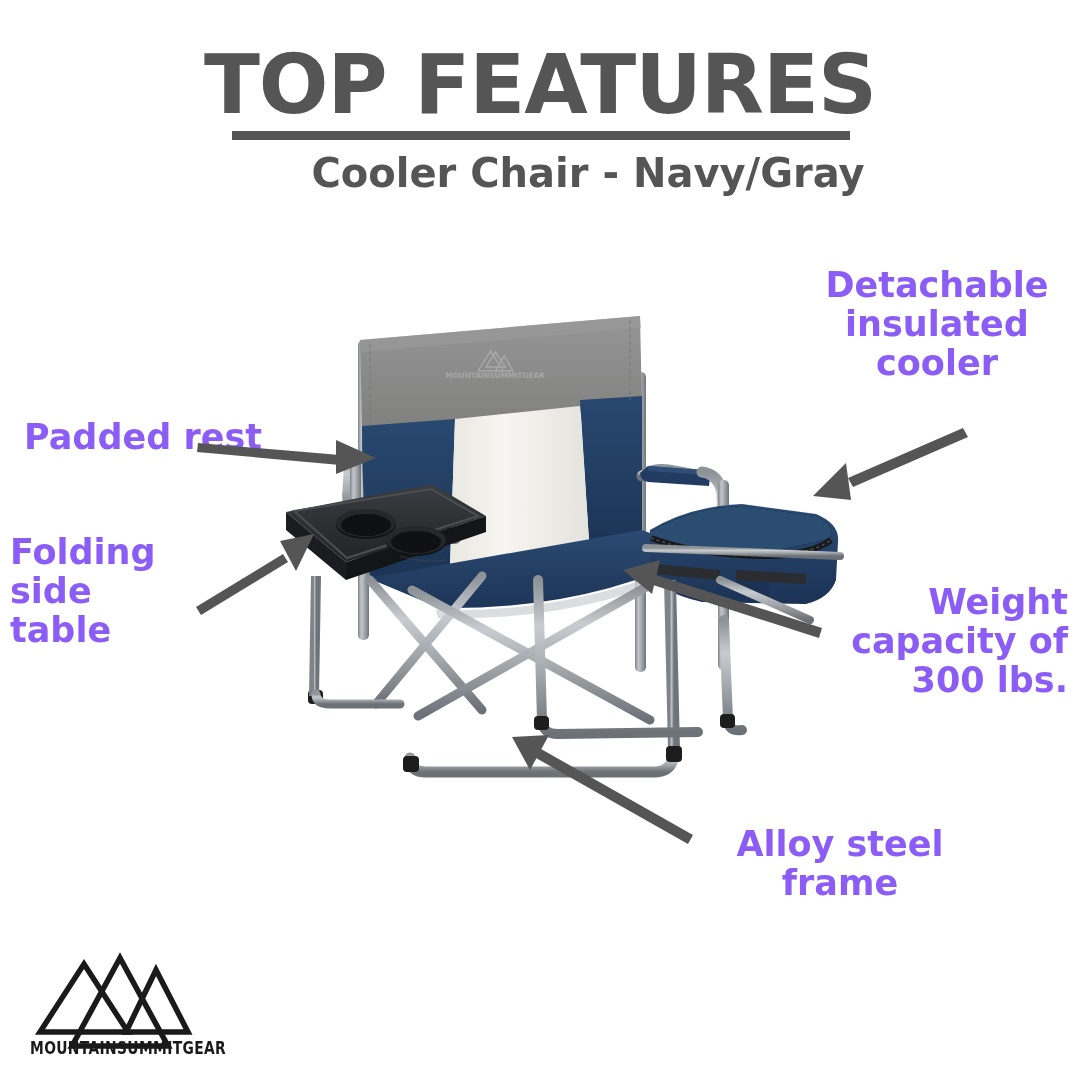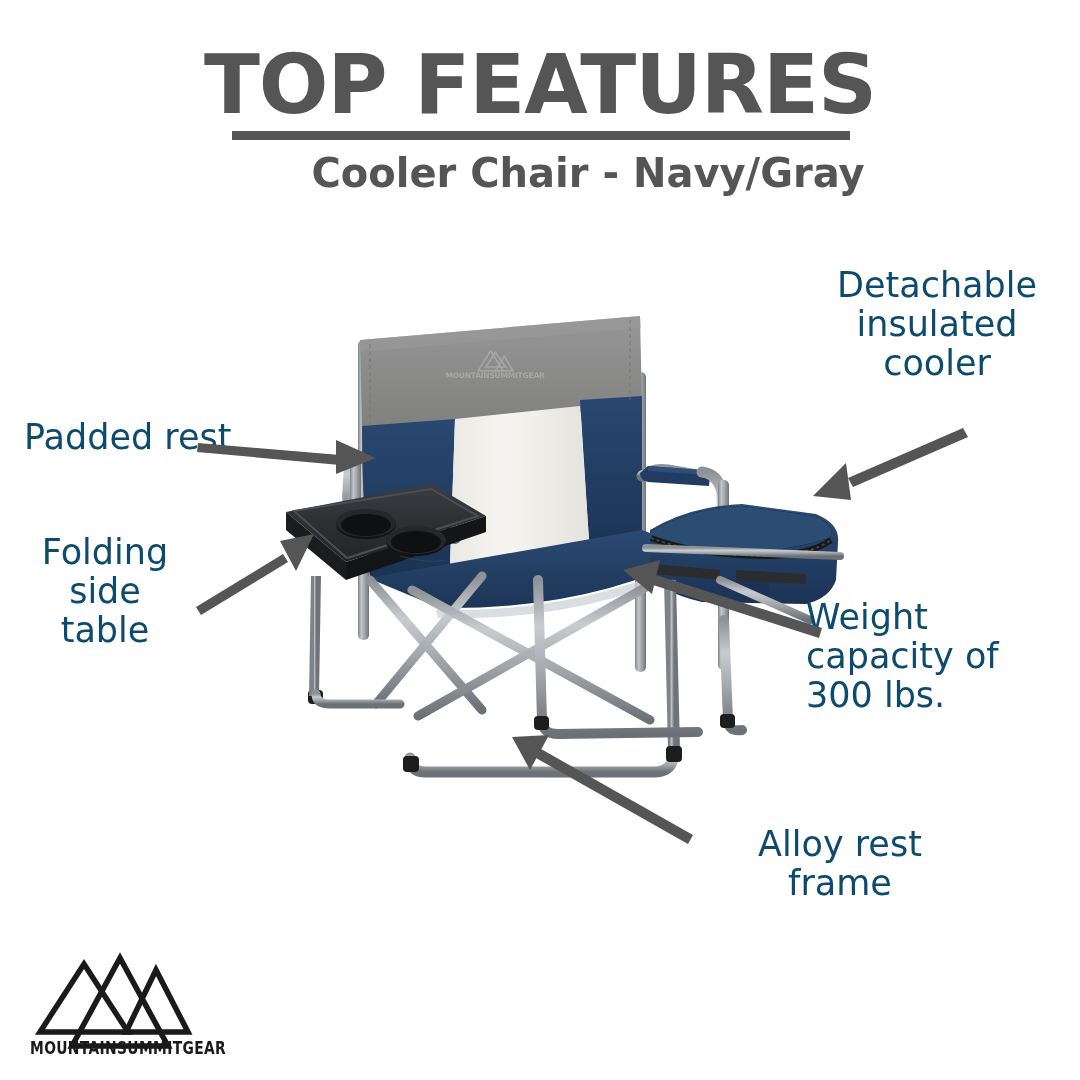--- a/index.html
+++ b/index.html
@@ -23,27 +23,27 @@
     position:absolute;left:232px;top:131px;width:618px;height:9px;
     background:#555555;
   }
   .subtitle{
     position:absolute;left:0;top:150px;width:1080px;text-align:center;
     font-size:40px;font-weight:bold;color:#555555;letter-spacing:0px;margin-left:48px;
   }
 
   
   .label{
-    position:absolute;color:#0c4a6e;font-weight:normal;
+    position:absolute;color:#8b5cf6;font-weight:bold;
     font-size:35px;line-height:1.12;white-space:pre-line;
   }
   #label-padded-rest{left:24px;top:378px;width:270px;text-align:left;margin-top:40px;}
-  #label-folding-table{left:10px;top:533px;width:190px;text-align:center;}
+  #label-folding-table{left:10px;top:533px;width:190px;text-align:left;}
   #label-cooler{left:806px;top:266px;width:262px;text-align:center;}
-  #label-weight{left:806px;top:598px;width:262px;text-align:left;}
+  #label-weight{left:806px;top:583px;width:262px;text-align:right;}
   #label-frame{left:706px;top:825px;width:268px;text-align:center;}
 
   
   .arrow{position:absolute;overflow:visible;}
 
   
   #brand-logo{position:absolute;left:18px;top:940px;width:200px;height:120px;}
   .brand-word{
     position:absolute;left:18px;top:1038px;width:200px;text-align:center;
     font-size:17.5px;font-weight:bold;color:#1a1a1a;
@@ -221,21 +221,21 @@
   <div class="label" id="label-padded-rest">Padded rest</div>
   <div class="label" id="label-folding-table">Folding
 side
 table</div>
   <div class="label" id="label-cooler">Detachable
 insulated
 cooler</div>
   <div class="label" id="label-weight">Weight
 capacity of
 300 lbs.</div>
-  <div class="label" id="label-frame">Alloy rest
+  <div class="label" id="label-frame">Alloy steel
 frame</div>
 
   <svg class="arrow" style="left:0;top:0;width:1080px;height:1080px" viewBox="0 0 1080 1080">
 
     <g>
       <path d="M198,443 L340,455 L340,465 L197,452 Z" fill="#555555"></path>
       <path d="M336,440 L376,458 L336,474 Z" fill="#555555"></path>
     </g>
 
     <g>

